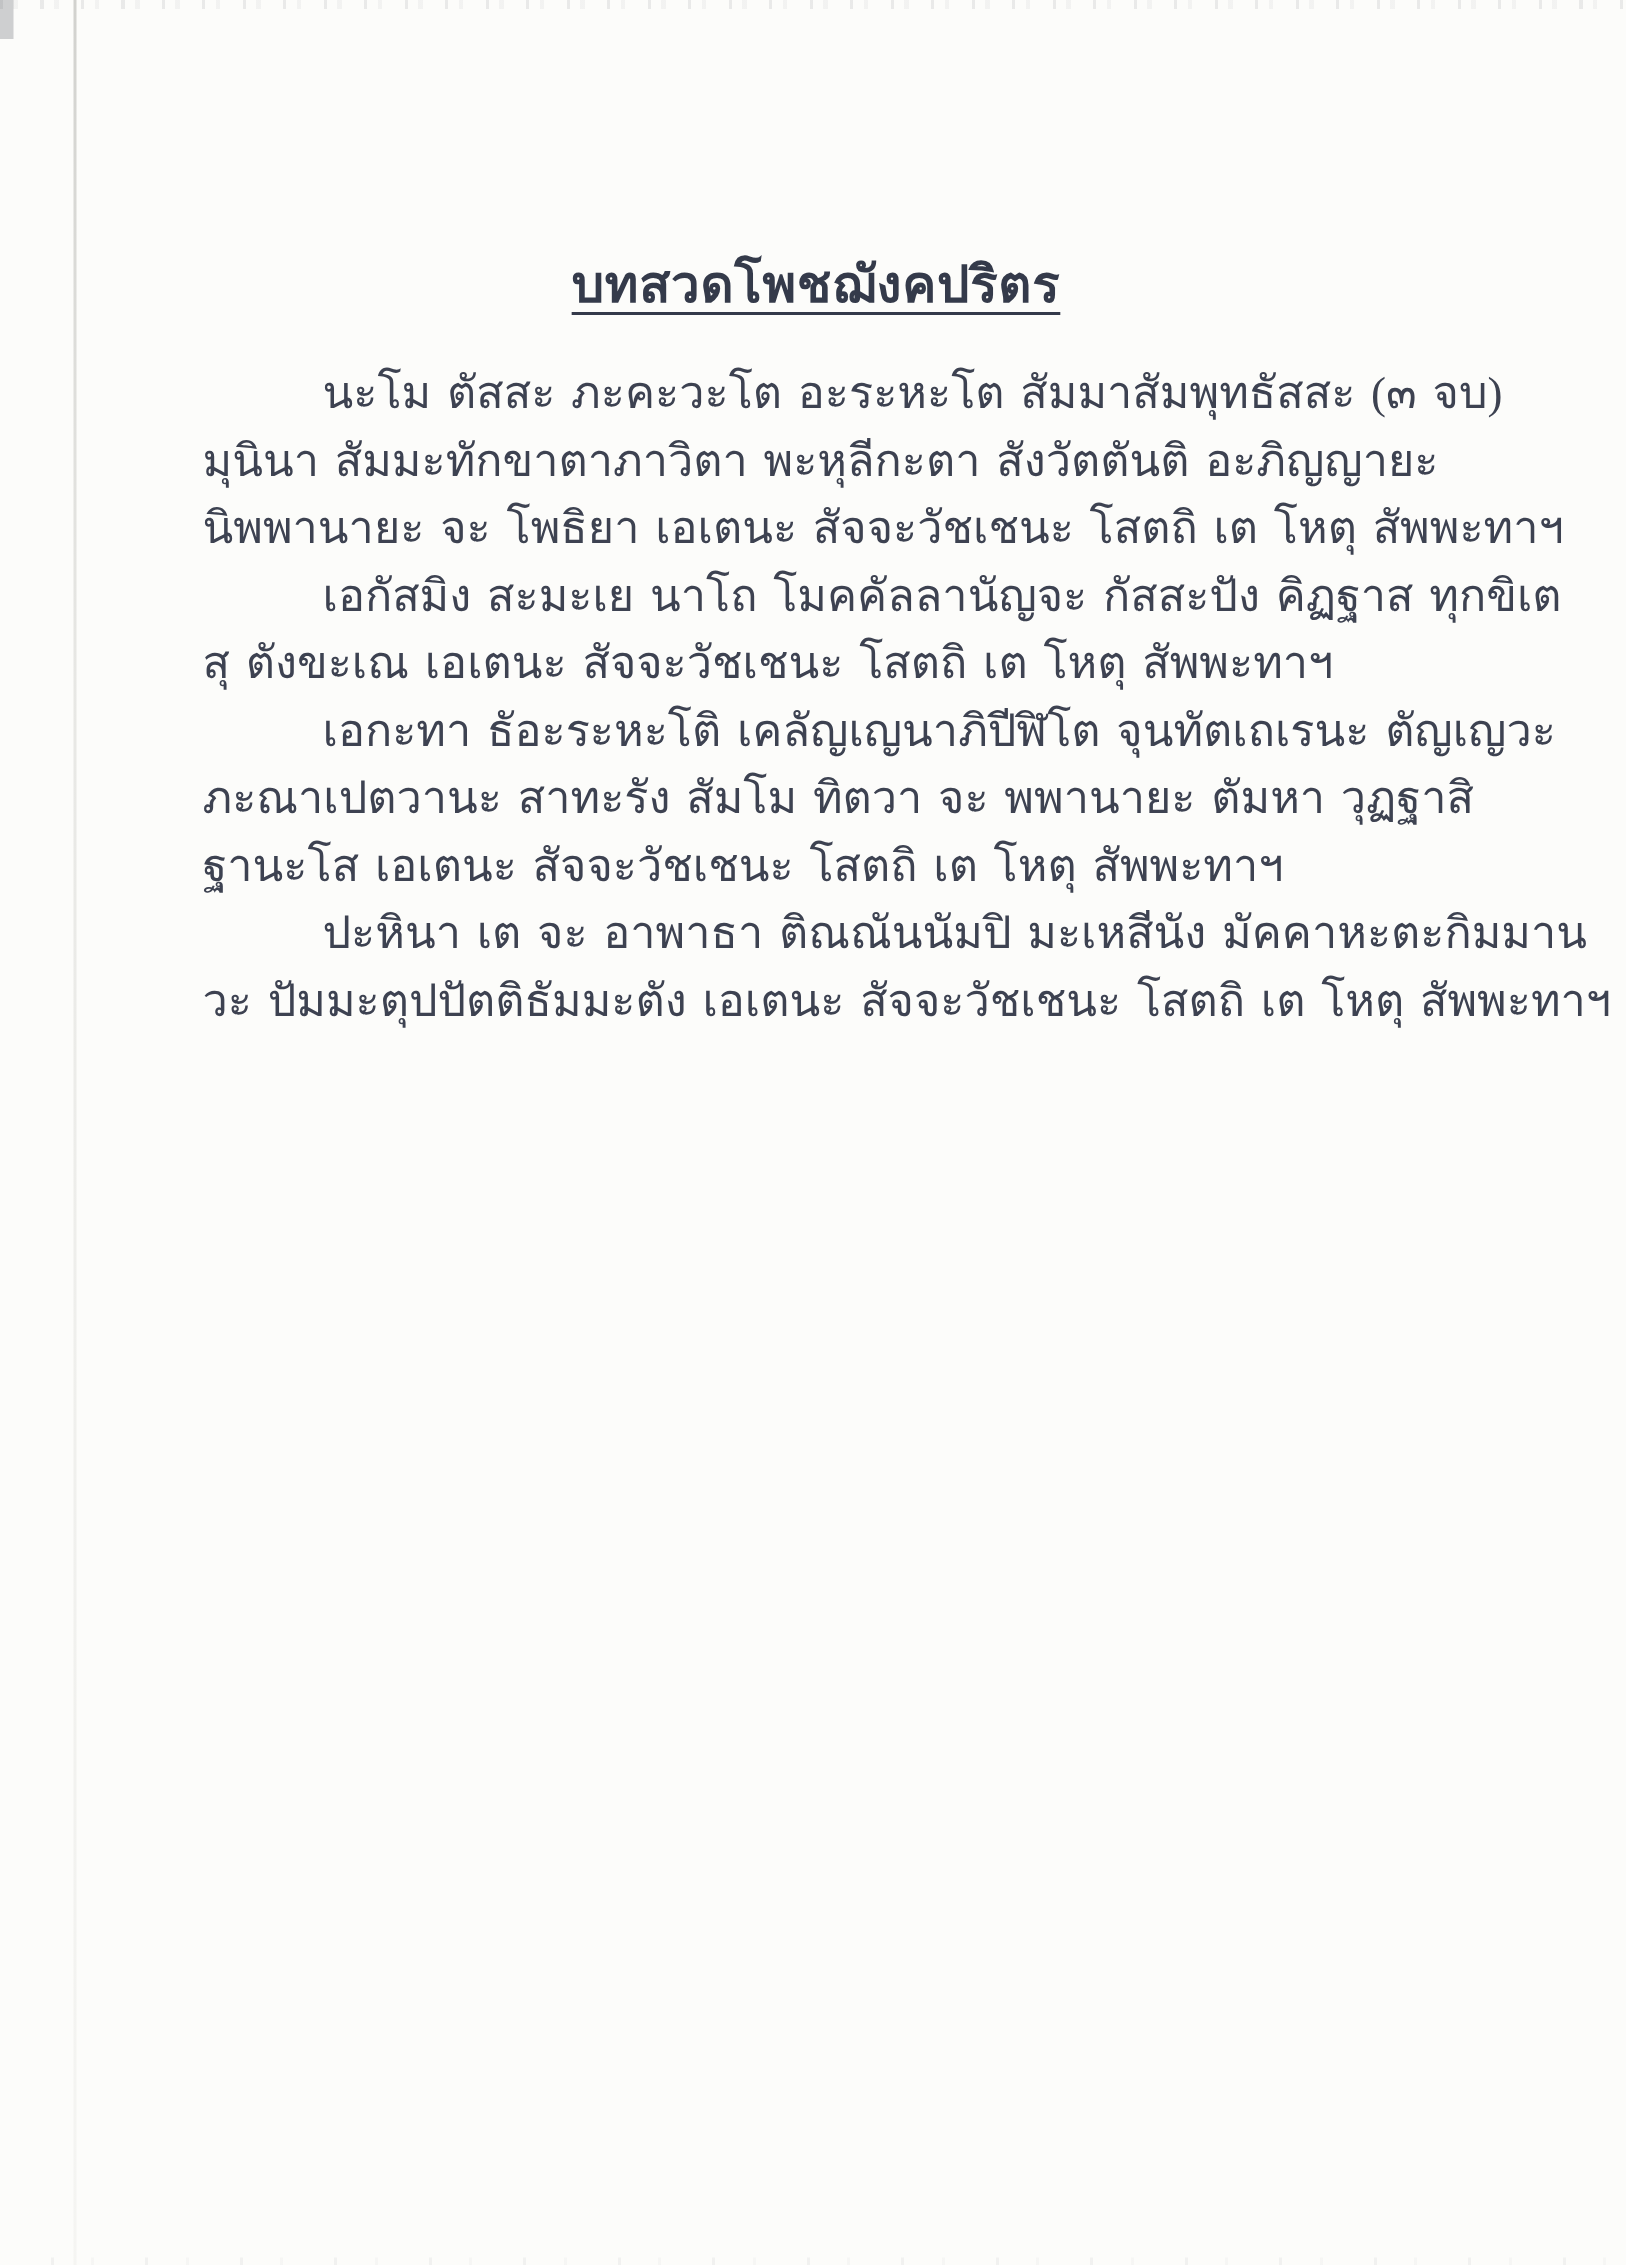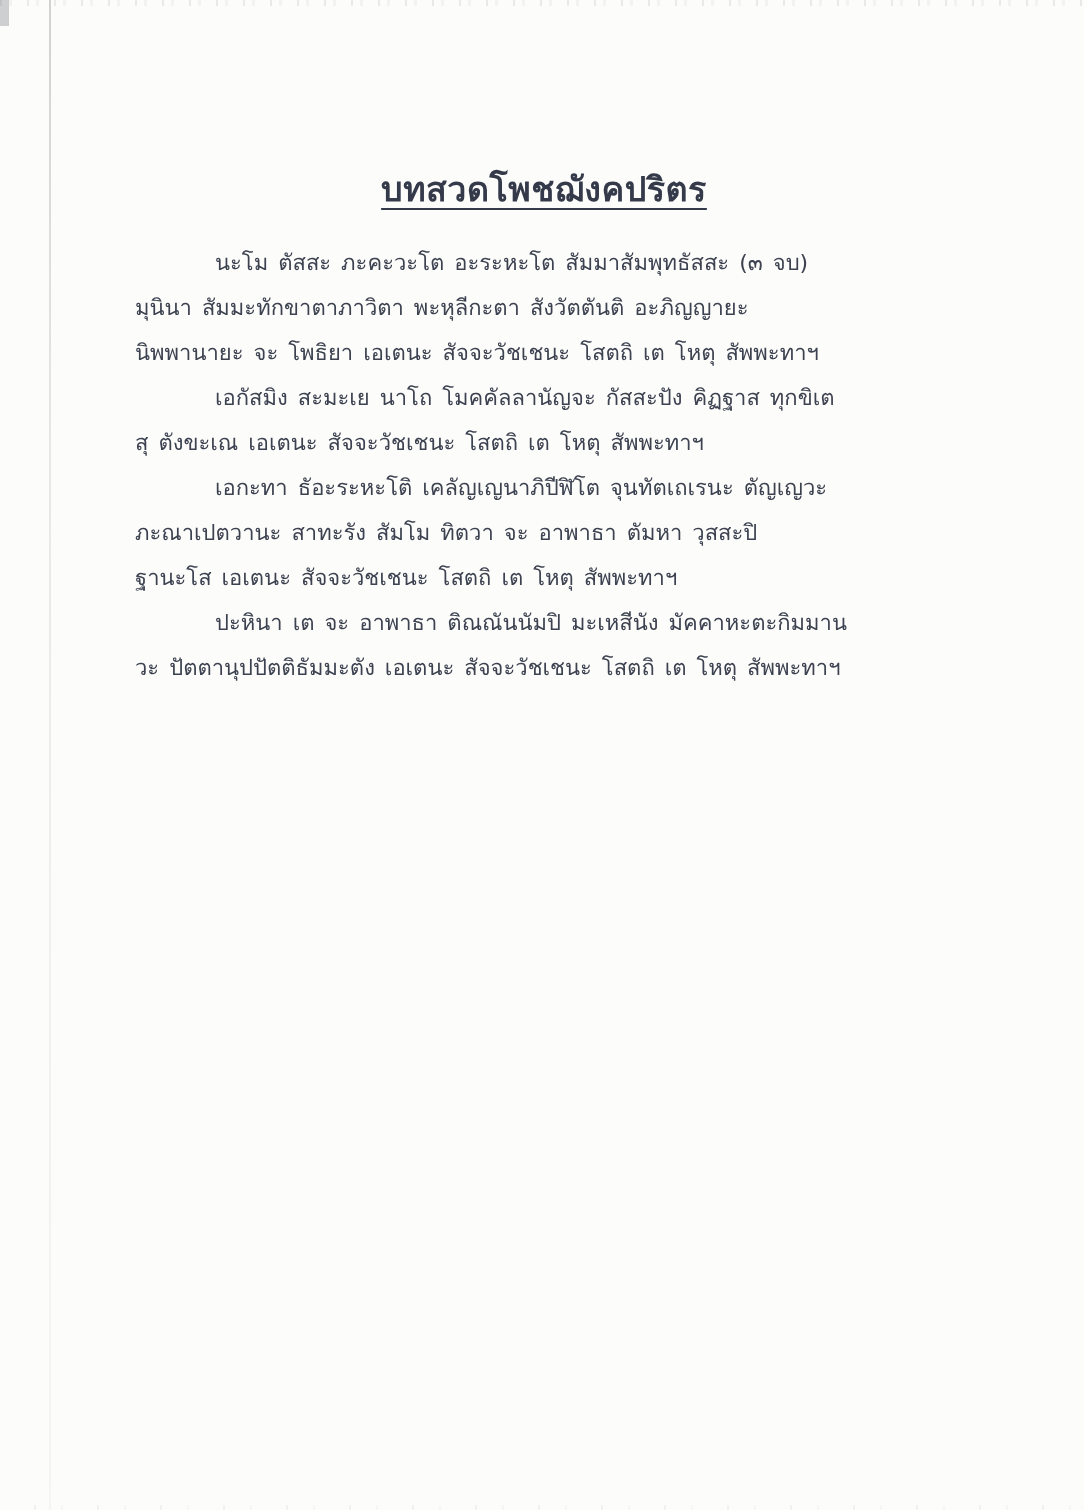--- a/index.html
+++ b/index.html
@@ -55,34 +55,35 @@
       transparent 0 34px, rgba(130,132,140,0.18) 34px 36px,
       transparent 36px 61px, rgba(150,152,158,0.12) 61px 63px);
     opacity: .5;
   }
   
   .content {
     position: absolute;
     left: 135px;
     top: 162px;
     width: 818px;
+    font-family: Liberation Serif, serif;
   }
   .doc-title {
     margin: 0 0 24px 0;
     text-align: center;
     font-size: 34px;
     font-weight: bold;
     letter-spacing: 0.5px;
     color: #343a4a;
     text-decoration: underline;
     text-decoration-thickness: 2px;
     text-underline-offset: 7px;
   }
   .chant-body {
-    font-size: 22px;
+    font-size: 30px;
     line-height: 45px;
     word-spacing: 3px;
     color: #3d4251;
   }
   .line {
     white-space: nowrap;
   }
   .line.indent {
     padding-left: 80px;
   }
@@ -98,19 +99,19 @@
 
   <div class="content">
     <h1 class="doc-title">บทสวดโพชฌังคปริตร</h1>
     <div class="chant-body">
         <div class="line indent">นะโม ตัสสะ ภะคะวะโต อะระหะโต สัมมาสัมพุทธัสสะ (๓ จบ)</div>
         <div class="line">มุนินา สัมมะทักขาตาภาวิตา พะหุลีกะตา สังวัตตันติ อะภิญญายะ</div>
         <div class="line">นิพพานายะ จะ โพธิยา เอเตนะ สัจจะวัชเชนะ โสตถิ เต โหตุ สัพพะทาฯ</div>
         <div class="line indent">เอกัสมิง สะมะเย นาโถ โมคคัลลานัญจะ กัสสะปัง คิฏฐาส ทุกขิเต</div>
         <div class="line">สุ ตังขะเณ เอเตนะ สัจจะวัชเชนะ โสตถิ เต โหตุ สัพพะทาฯ</div>
         <div class="line indent">เอกะทา ธัอะระหะโติ เคลัญเญนาภิปีฬิโต จุนทัตเถเรนะ ตัญเญวะ</div>
-        <div class="line">ภะณาเปตวานะ สาทะรัง สัมโม ทิตวา จะ อาพาธา ตัมหา วุสสะปิ</div>
+        <div class="line">ภะณาเปตวานะ สาทะรัง สัมโม ทิตวา จะ พพานายะ ตัมหา วุฏฐาสิ</div>
         <div class="line">ฐานะโส เอเตนะ สัจจะวัชเชนะ โสตถิ เต โหตุ สัพพะทาฯ</div>
         <div class="line indent">ปะหินา เต จะ อาพาธา ติณณันนัมปิ มะเหสีนัง มัคคาหะตะกิมมาน</div>
-        <div class="line">วะ ปัตตานุปปัตติธัมมะตัง เอเตนะ สัจจะวัชเชนะ โสตถิ เต โหตุ สัพพะทาฯ</div>
+        <div class="line">วะ ปัมมะตุปปัตติธัมมะตัง เอเตนะ สัจจะวัชเชนะ โสตถิ เต โหตุ สัพพะทาฯ</div>
       </div>
   </div>
 </div>
 
 </body></html>

